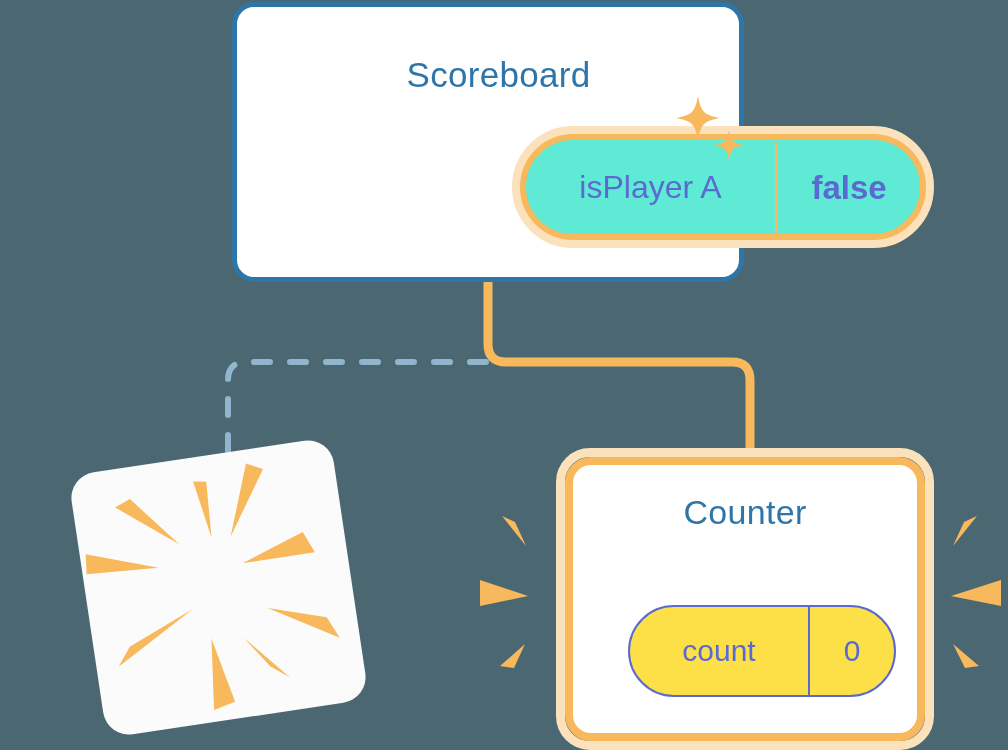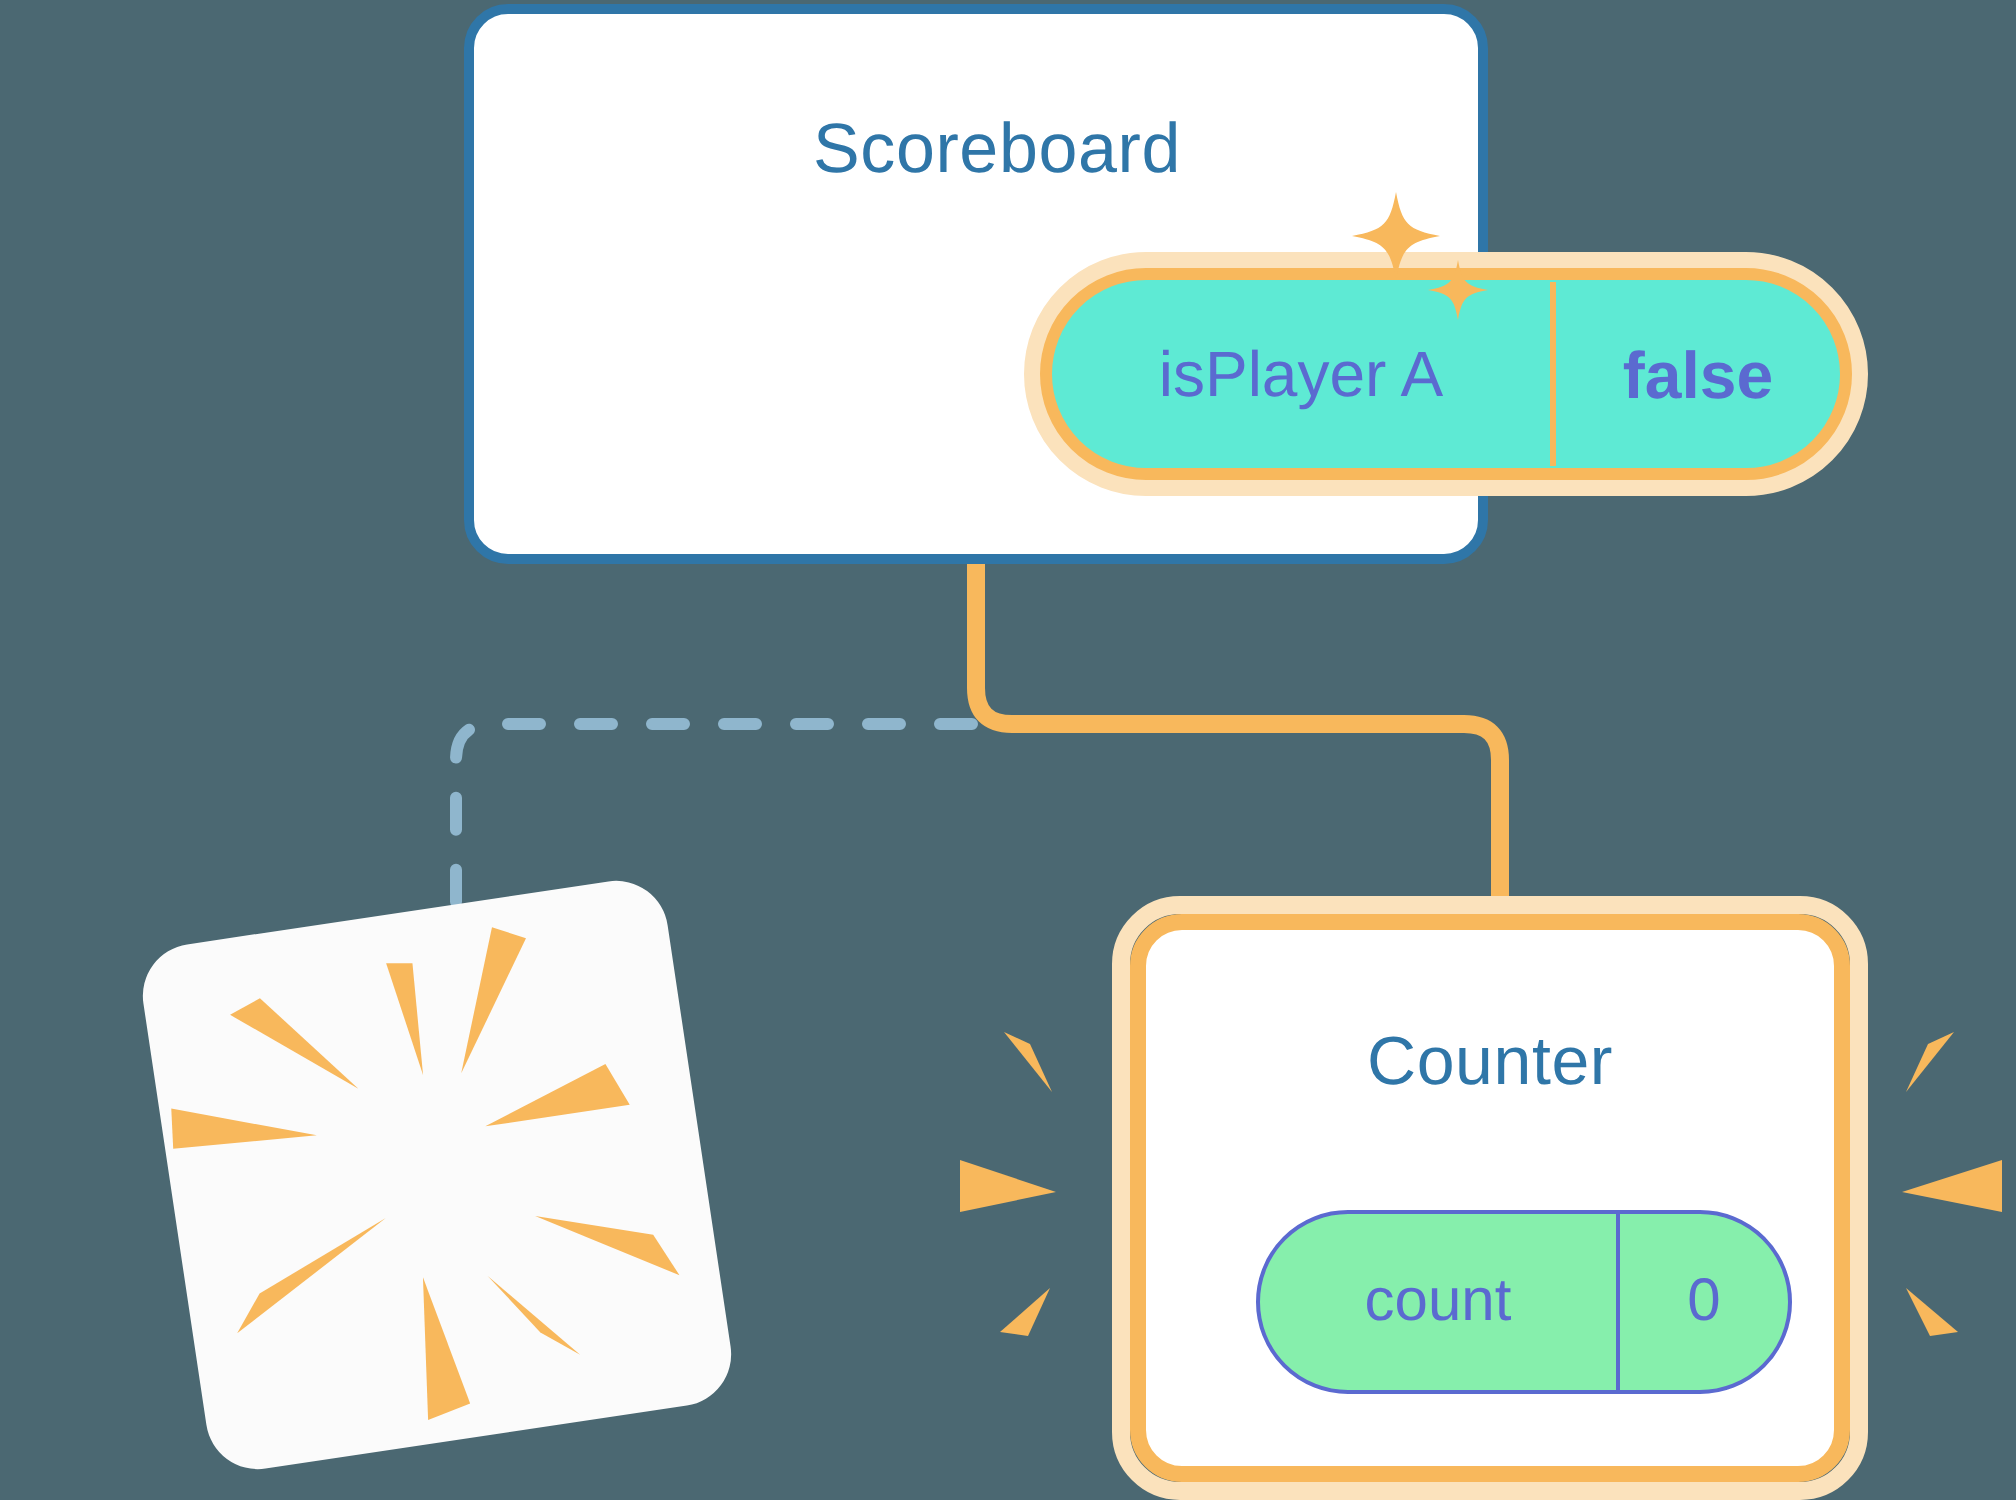--- a/index.html
+++ b/index.html
@@ -42,21 +42,21 @@
     padding-left: 21px;
   }
   .card-title {
     text-align: center;
     color: #2f76a8;
     font-size: 35px;
     letter-spacing: 0.3px;
     margin-top: 48px;
   }
   .card-title.counter-title {
-    margin-top: 47px;
+    margin-top: 28px;
     font-size: 34px;
   }
 
   
   .pill-wrap {
     position: absolute;
     left: 275px;
     top: 119px;
     width: 422px;
     height: 122px;
@@ -145,21 +145,21 @@
     box-sizing: border-box;
   }
   .pill-plain {
     position: absolute;
     left: 55px;
     top: 140px;
     width: 268px;
     height: 92px;
     border: 2px solid #5b6ad0;
     border-radius: 46px;
-    background: #86efac;
+    background: #fde047;
     box-sizing: border-box;
     display: flex;
     align-items: center;
   }
   .pill-plain .pill-key {
     flex: 0 0 178px;
     font-size: 30px;
     font-weight: normal;
   }
   .pill-divider-blue {

